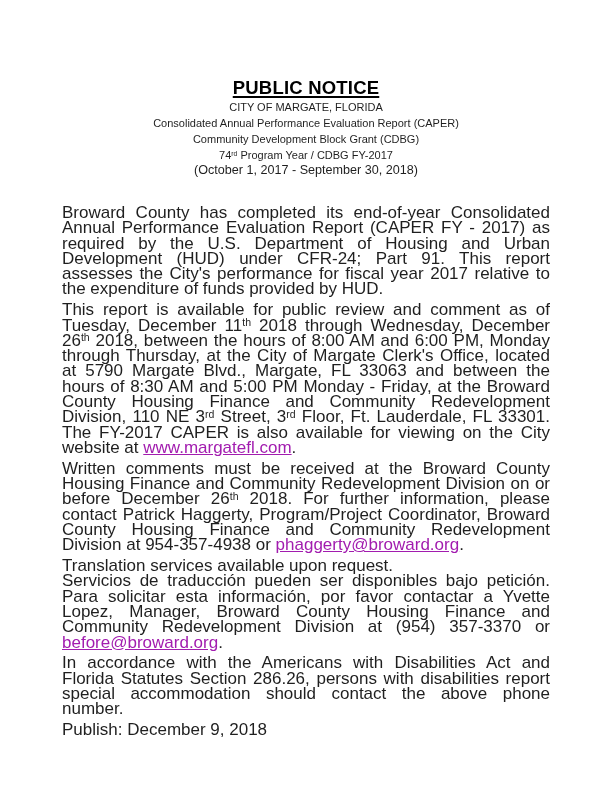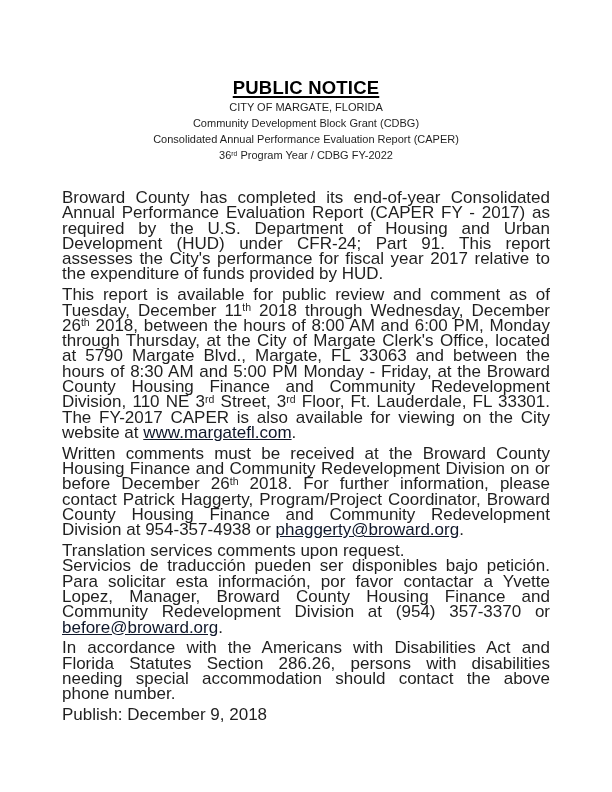--- a/index.html
+++ b/index.html
@@ -56,40 +56,41 @@
     text-align: left;
     margin-top: 5px;
   }
   .sup {
     font-size: 0.62em;
     line-height: 0;
     position: relative;
     top: -0.42em;
   }
   a.doc-link {
-    color: #0f172a;
+    color: #a21caf;
     text-decoration: underline;
     cursor: pointer;
   }
 </style>
 </head>
 <body>
 
 <div class="page">
 
   <header class="doc-header">
     <h1 class="notice-title">PUBLIC NOTICE</h1>
     <div class="sub-line">CITY OF MARGATE, FLORIDA</div>
+    <div class="sub-line">Consolidated Annual Performance Evaluation Report (CAPER)</div>
     <div class="sub-line">Community Development Block Grant (CDBG)</div>
-    <div class="sub-line">Consolidated Annual Performance Evaluation Report (CAPER)</div>
-    <div class="sub-line"><span>36</span><span class="sup">rd</span><span> Program Year / CDBG FY-2022</span></div>
+    <div class="sub-line"><span>74</span><span class="sup">rd</span><span> Program Year / CDBG FY-2017</span></div>
+    <div class="date-range">(October 1, 2017 - September 30, 2018)</div>
   </header>
 
   <main class="notice-body">
     <p class="para"><span>Broward County has completed its end-of-year Consolidated Annual Performance Evaluation Report (CAPER FY - 2017) as required by the U.S. Department of Housing and Urban Development (HUD) under CFR-24; Part 91.  This report assesses the City's performance for fiscal year 2017 relative to the expenditure of funds provided by HUD.</span></p>
     <p class="para"><span>This report is available for public review and comment as of Tuesday, December 11</span><span class="sup">th</span><span> 2018 through Wednesday, December 26</span><span class="sup">th</span><span> 2018, between the hours of 8:00 AM and 6:00 PM, Monday through Thursday, at the City of Margate Clerk's Office, located at 5790 Margate Blvd., Margate, FL 33063 and between the hours of 8:30 AM and 5:00 PM Monday - Friday, at the Broward County Housing Finance and Community Redevelopment Division, 110 NE 3</span><span class="sup">rd</span><span> Street, 3</span><span class="sup">rd</span><span> Floor, Ft. Lauderdale, FL 33301.  The FY-2017 CAPER is also available for viewing on the City website at </span><a class="doc-link" href="#">www.margatefl.com</a><span>.</span></p>
     <p class="para"><span>Written comments must be received at the Broward County Housing Finance and Community Redevelopment Division on or before December 26</span><span class="sup">th</span><span> 2018.  For further information, please contact Patrick Haggerty, Program/Project Coordinator, Broward County Housing Finance and Community Redevelopment Division at 954-357-4938 or </span><a class="doc-link" href="#">phaggerty@broward.org</a><span>.</span></p>
-    <p class="para"><span>Translation services comments upon request.</span><br><span>Servicios de traducción pueden ser disponibles bajo petición.  Para solicitar esta información, por favor contactar a Yvette Lopez, Manager, Broward County Housing Finance and Community Redevelopment Division at (954) 357-3370 or </span><a class="doc-link" href="#">before@broward.org</a><span>.</span></p>
-    <p class="para"><span>In accordance with the Americans with Disabilities Act and Florida Statutes Section 286.26, persons with disabilities needing special accommodation should contact the above phone number.</span></p>
+    <p class="para"><span>Translation services available upon request.</span><br><span>Servicios de traducción pueden ser disponibles bajo petición.  Para solicitar esta información, por favor contactar a Yvette Lopez, Manager, Broward County Housing Finance and Community Redevelopment Division at (954) 357-3370 or </span><a class="doc-link" href="#">before@broward.org</a><span>.</span></p>
+    <p class="para"><span>In accordance with the Americans with Disabilities Act and Florida Statutes Section 286.26, persons with disabilities report special accommodation should contact the above phone number.</span></p>
     <p class="para publish">Publish: December 9, 2018</p>
   </main>
 
 </div>
 
 </body></html>

